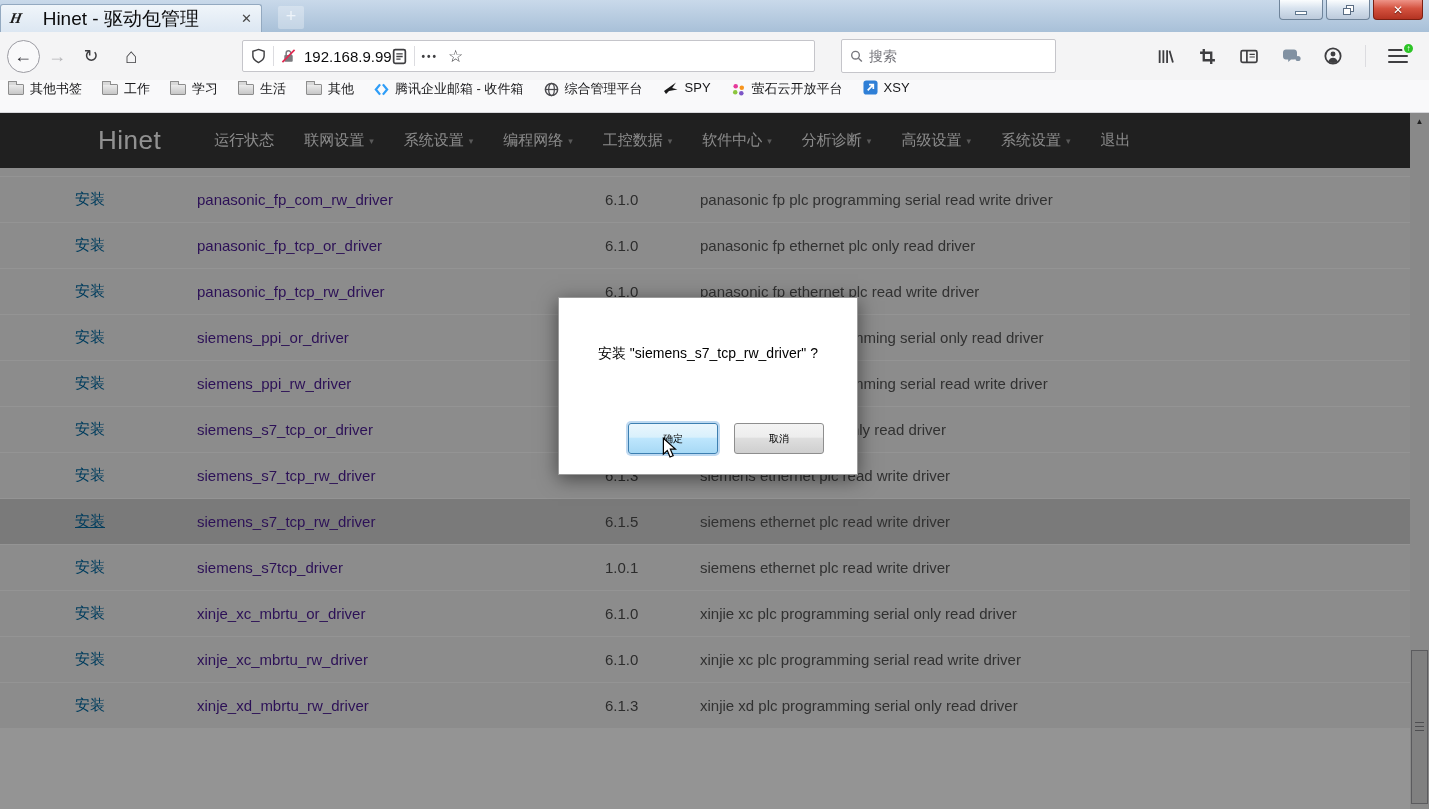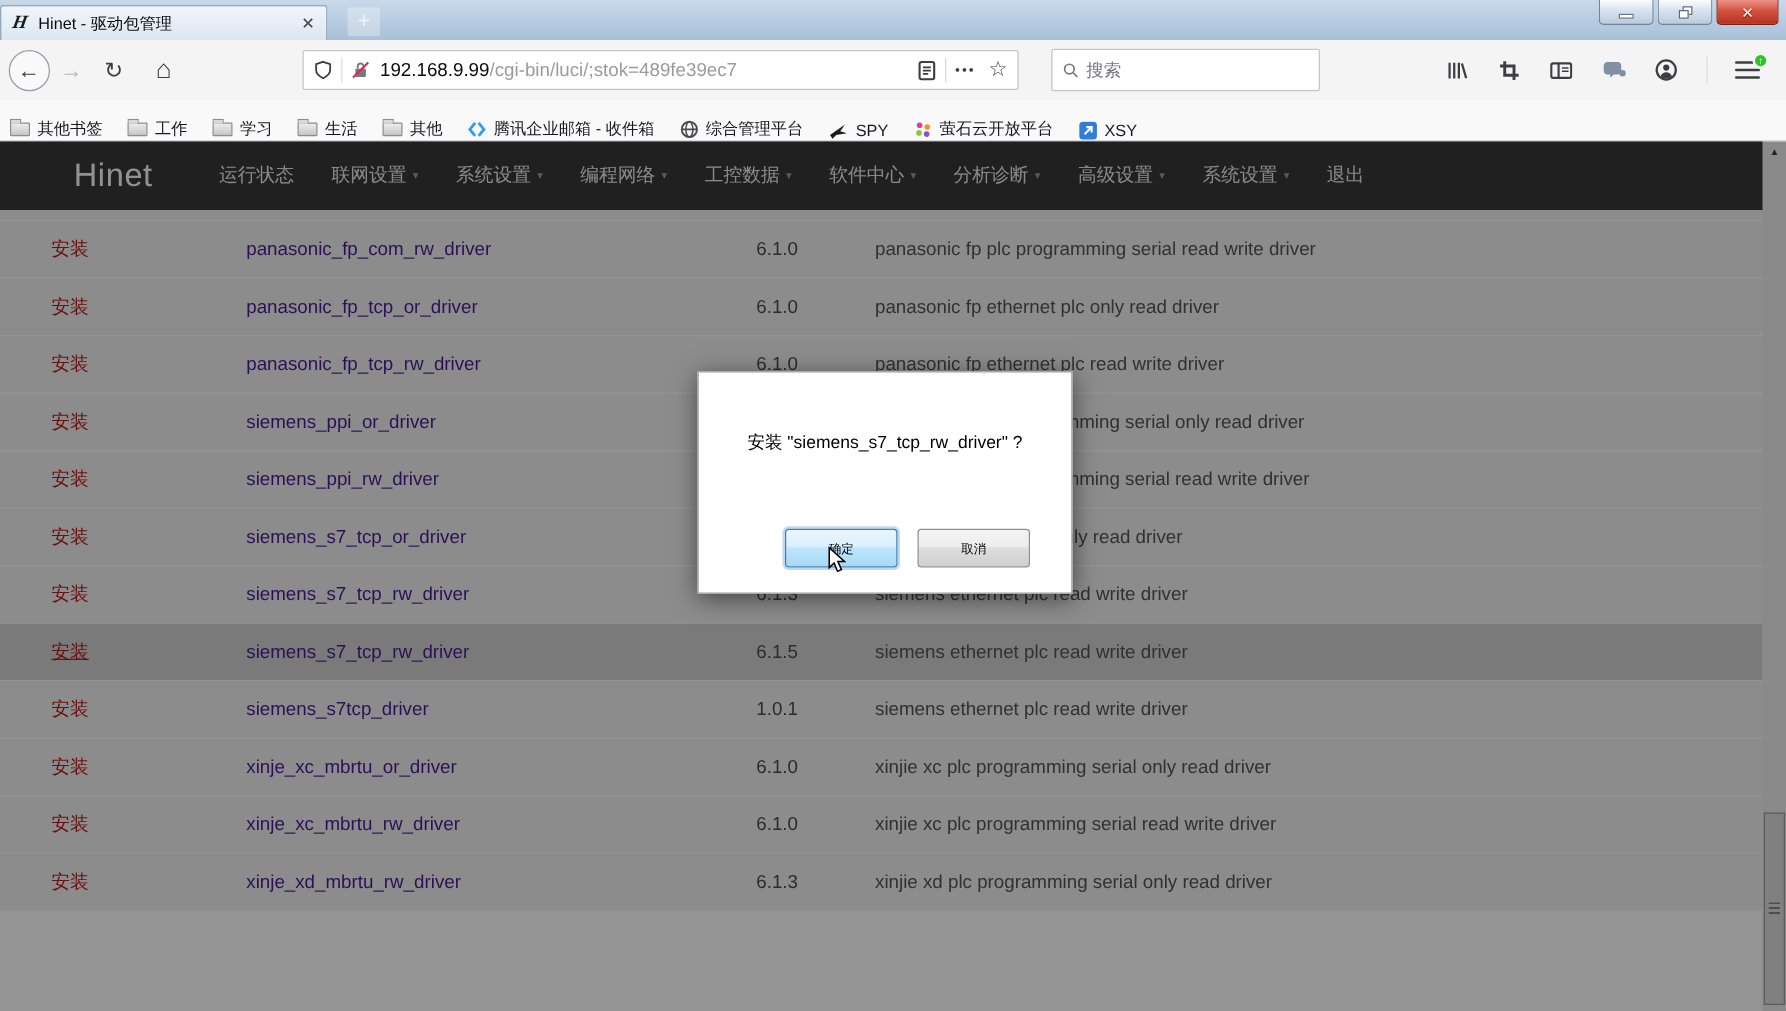--- a/index.html
+++ b/index.html
@@ -9,21 +9,21 @@
 
   
   .titlebar { position:absolute; top:0; left:0; right:0; height:32px;
     background:linear-gradient(#c9d9ea,#a8c0d8); }
   .tab { position:absolute; left:0; top:4px; width:262px; height:28px;
     background:linear-gradient(#f0f5fa,#dce7f2);
     border:1px solid #93a9c0; border-bottom:none; border-radius:3px 3px 0 0;
     display:flex; align-items:center; padding:0 9px; }
   .favicon { font-family:"Liberation Serif","DejaVu Serif",serif; font-style:italic;
     font-weight:bold; font-size:15px; color:#1a1a1a; margin-right:9px; transform:skewX(-10deg); }
-  .tab-title { font-size:13px; color:#0c0c0d; flex:1; white-space:nowrap; overflow:hidden; }
+  .tab-title { font-size:19px; color:#0c0c0d; flex:1; white-space:nowrap; overflow:hidden;margin-left:12px; }
   .tab-close { font-size:13px; color:#474747; margin-left:6px; cursor:default; }
   .newtab { position:absolute; left:278px; top:6px; width:26px; height:23px;
     background:rgba(255,255,255,.30); border-radius:2px; color:#eef4fa;
     font-size:18px; line-height:21px; text-align:center; }
   .winbtns { position:absolute; top:0; right:6px; display:flex; gap:3px; }
   .winbtn { width:44px; height:20px; border:1px solid #6f849a; border-top:none;
     border-radius:0 0 4px 4px; background:linear-gradient(#fbfdfe,#d7e2ee 45%,#bccadb);
     display:flex; align-items:flex-end; justify-content:center; padding-bottom:4px; }
   .glyph-min { width:12px; height:4px; background:#fff; border:1px solid #61788f; }
   .glyph-restore { width:11px; height:10px; position:relative; }
@@ -57,42 +57,42 @@
   .searchbar input::placeholder { color:#76767c; opacity:1; }
   .right-icons { margin-left:auto; display:flex; align-items:center; gap:8px; padding-right:8px; }
   .hamb { position:relative; width:20px; height:14px; display:flex; flex-direction:column; justify-content:space-between; }
   .hamb i { display:block; height:2.4px; background:#3e3e41; border-radius:1px; }
   .hamb .badge { position:absolute; top:-7px; right:-7px; width:13px; height:13px; border-radius:50%;
     background:#2dc427; border:2px solid #f4f4f5; color:#fff; font-size:8px; font-weight:bold;
     display:flex; align-items:center; justify-content:center; }
 
   
   .bookmarks { position:absolute; top:80px; left:0; right:0; height:33px; background:#f9f9fa;
-    border-bottom:1px solid #d7d7db; display:flex; align-items:flex-end; padding:0 8px; gap:20px; }
+    border-bottom:1px solid #d7d7db; display:flex; align-items:flex-start; padding:0 8px; gap:20px; }
   .bm { display:flex; align-items:center; gap:6px; font-size:13px; color:#18181a; white-space:nowrap; }
   .folder { width:16px; height:11px; background:linear-gradient(#ececec,#c6c6c6);
     border:1px solid #8d8d8d; border-radius:1px; position:relative; flex:none; }
   .folder::before { content:""; position:absolute; top:-4px; left:-1px; width:7px; height:3px;
     background:#d9d9d9; border:1px solid #8d8d8d; border-bottom:none; border-radius:1px 1px 0 0; }
   .bm svg { flex:none; }
 
   
   .content { position:absolute; top:113px; left:0; right:0; bottom:0; background:#fff; overflow:hidden; }
   .sitenav { position:absolute; top:0; left:0; width:1410px; height:55px; background:#373737;
     display:flex; align-items:center; z-index:5; }
-  .brand { margin-left:59px; font-size:26px; color:#fafafa; font-weight:400; letter-spacing:.5px; }
+  .brand { margin-left:98px; font-size:26px; color:#fafafa; font-weight:400; letter-spacing:.5px; }
   .menu { display:flex; margin-left:53px; gap:30px; align-items:center; }
   .mitem { font-size:15px; color:#ededed; display:flex; align-items:center; gap:5px; white-space:nowrap; }
   .caret { font-size:9px; color:#9a9a9a; }
 
   .dtable { position:absolute; top:18px; left:0; right:19px; z-index:1; }
   .trow { height:46px; border-bottom:1.5px solid #fff; background:#f1f1f1;
     display:flex; align-items:center; font-size:15px; }
   .trow.hl { background:#d2d2d2; }
-  .c-install { flex:0 0 197px; padding-left:41px; color:#b91c1c; text-decoration:none; }
+  .c-install { flex:0 0 197px; padding-left:75px; color:#0369a1; text-decoration:none; }
   .trow.hl .c-install { text-decoration:underline; }
   .c-name { flex:0 0 408px; color:#4c1d95; }
   .c-ver { flex:0 0 95px; color:#4d4d4d; }
   .c-desc { flex:1; color:#555; }
 
   
   .scrollbar { position:absolute; top:0; right:0; width:19px; bottom:0; background:#ececec; z-index:4; }
   .sb-up { height:17px; display:flex; align-items:center; justify-content:center; font-size:8px; color:#3c3c3c; }
   .sb-thumb { position:absolute; top:537px; height:154px; left:1px; right:1px;
     background:#dcdcdc; border:1px solid #9e9ea3; display:flex; align-items:center; justify-content:center; }
@@ -159,21 +159,20 @@
       <path d="M8 1 L14 3 V8 C14 12 8 15 8 15 C8 15 2 12 2 8 V3 Z" fill="none" stroke="#3e3e41" stroke-width="1.5"></path>
     </svg>
     <span class="sep-v"></span>
     <svg width="15" height="16" viewBox="0 0 16 16">
       <rect x="3.5" y="7" width="9" height="7" rx="1" fill="#7a7a7e"></rect>
       <path d="M5.5 7 V5 a2.5 2.5 0 0 1 5 0 V7" fill="none" stroke="#7a7a7e" stroke-width="1.6"></path>
       <line x1="1.5" y1="14.5" x2="14.5" y2="1.5" stroke="#e22850" stroke-width="1.8"></line>
     </svg>
     <span style="width:8px"></span>
     <span class="url-host">192.168.9.99</span>
-    <span class="url-path">/cgi-bin/luci/;stok=489fe39ec7</span>
     <svg width="15" height="17" viewBox="0 0 14 16">
       <rect x="1.5" y="1.5" width="11" height="13" rx="1.5" fill="none" stroke="#3e3e41" stroke-width="1.6"></rect>
       <path d="M4 5.5h6M4 8h6M4 10.5h4" stroke="#3e3e41" stroke-width="1.3"></path>
     </svg>
     <span class="sep-v"></span>
     <span class="dots3">•••</span>
     <span style="width:10px"></span>
     <span class="star">☆</span>
   </div>
 

